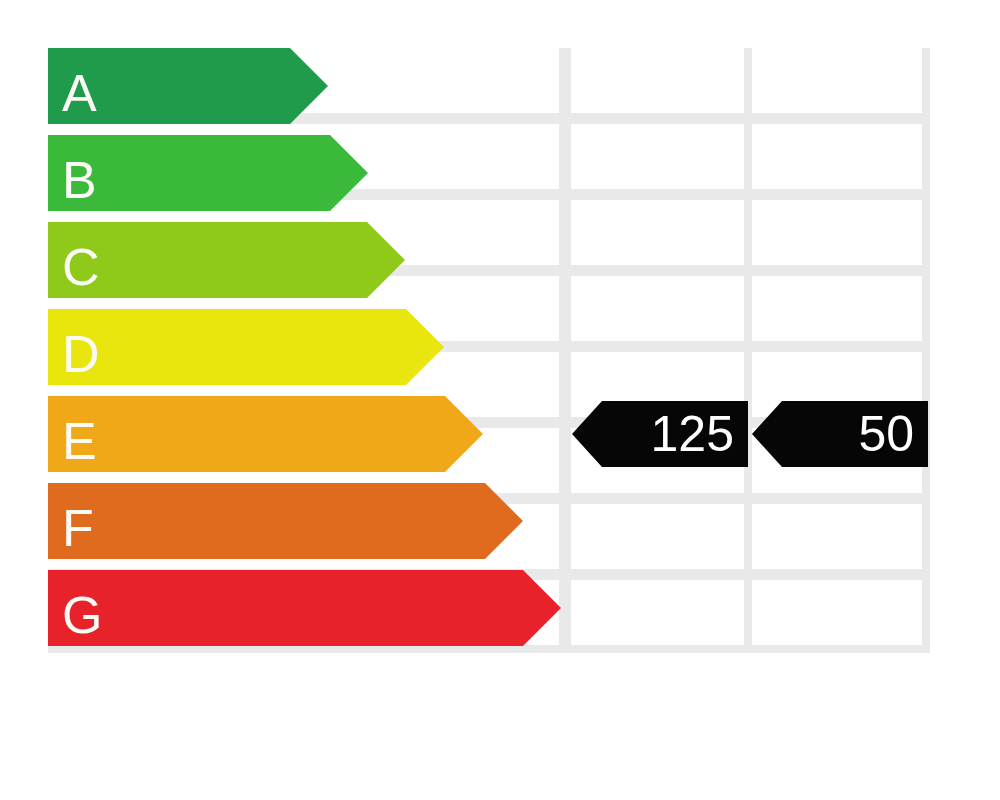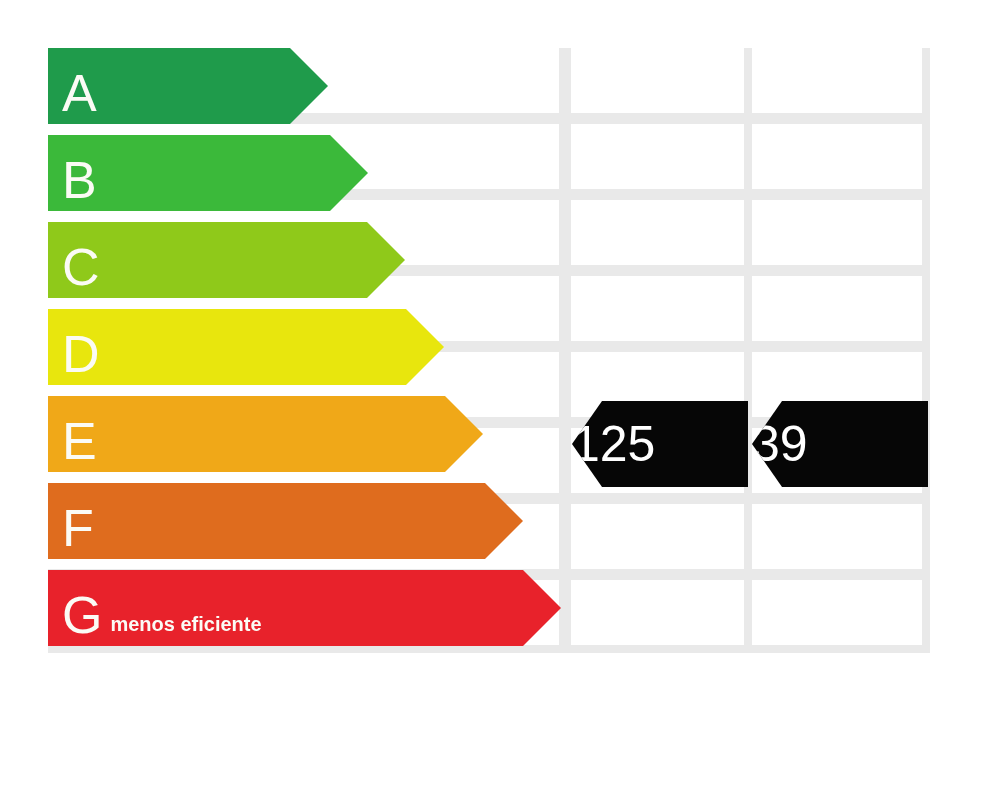--- a/index.html
+++ b/index.html
@@ -74,24 +74,25 @@
     font-weight: bold;
     margin-left: 8px;
     padding-bottom: 3px;
     white-space: nowrap;
     font-family: "Liberation Sans", sans-serif;
   }
 
   
   .badge {
     position: absolute;
-    height: 86px;
+    height: 66px;
     background: #060606;
     display: flex;
     align-items: center;
+    justify-content: flex-end;
     box-sizing: border-box;
     padding-right: 14px;
     -webkit-clip-path: polygon(0 50%, 30px 0, 100% 0, 100% 100%, 30px 100%);
     clip-path: polygon(0 50%, 30px 0, 100% 0, 100% 100%, 30px 100%);
   }
   .badge-value {
     color: #ffffff;
     font-size: 50px;
     line-height: 52px;
     font-weight: 400;
@@ -172,27 +173,26 @@
     <div class="rating-row" style="top:483px;">
       <div class="bar" style="width:475px;background:#df6c1e;-webkit-clip-path:polygon(0 0, 437px 0, 475px 50%, 437px 100%, 0 100%);clip-path:polygon(0 0, 437px 0, 475px 50%, 437px 100%, 0 100%);">
         <span class="bar-letter">F</span>
         <span class="bar-note"></span>
       </div>
     </div>
 
     <div class="rating-row" style="top:570px;">
       <div class="bar" style="width:513px;background:#e8222b;-webkit-clip-path:polygon(0 0, 475px 0, 513px 50%, 475px 100%, 0 100%);clip-path:polygon(0 0, 475px 0, 513px 50%, 475px 100%, 0 100%);">
         <span class="bar-letter">G</span>
-        <span class="bar-note">menos eficiente</span>
       </div>
     </div>
 
   </div>
 
   <div class="badge" style="left:572px;top:401px;width:176px;">
     <span class="badge-value">125</span>
   </div>
 
   <div class="badge" style="left:752px;top:401px;width:176px;">
-    <span class="badge-value">39</span>
+    <span class="badge-value">50</span>
   </div>
 
 </div>
 
 </body></html>

